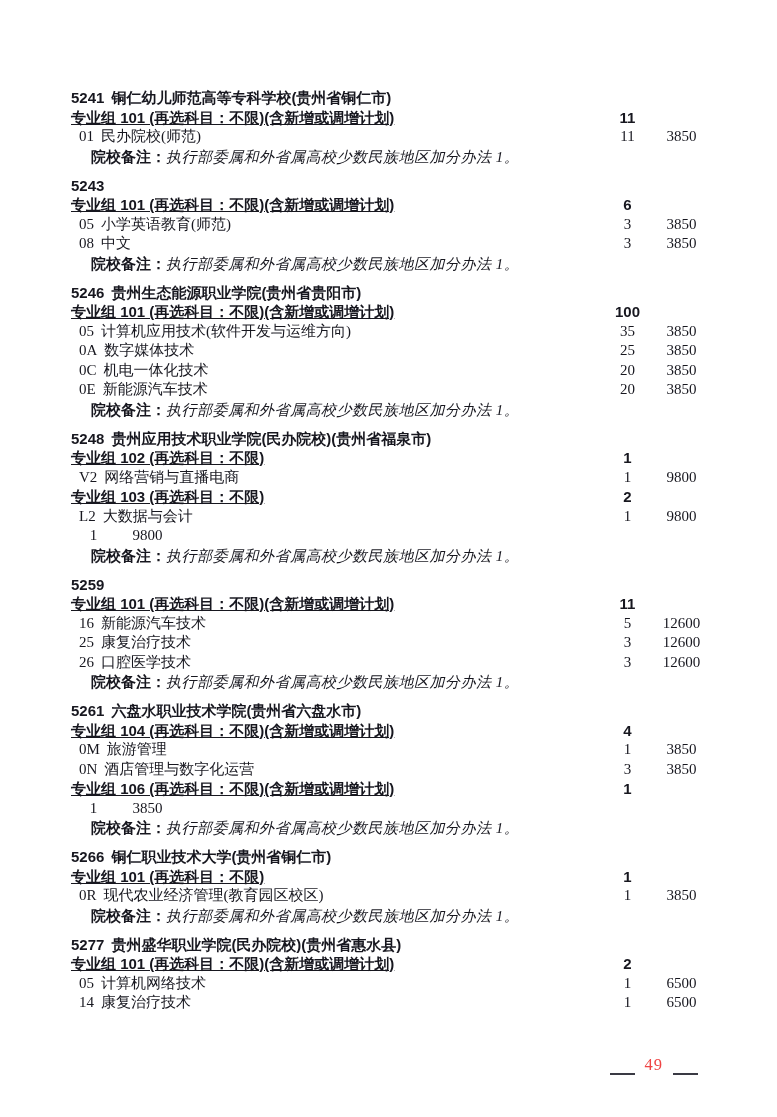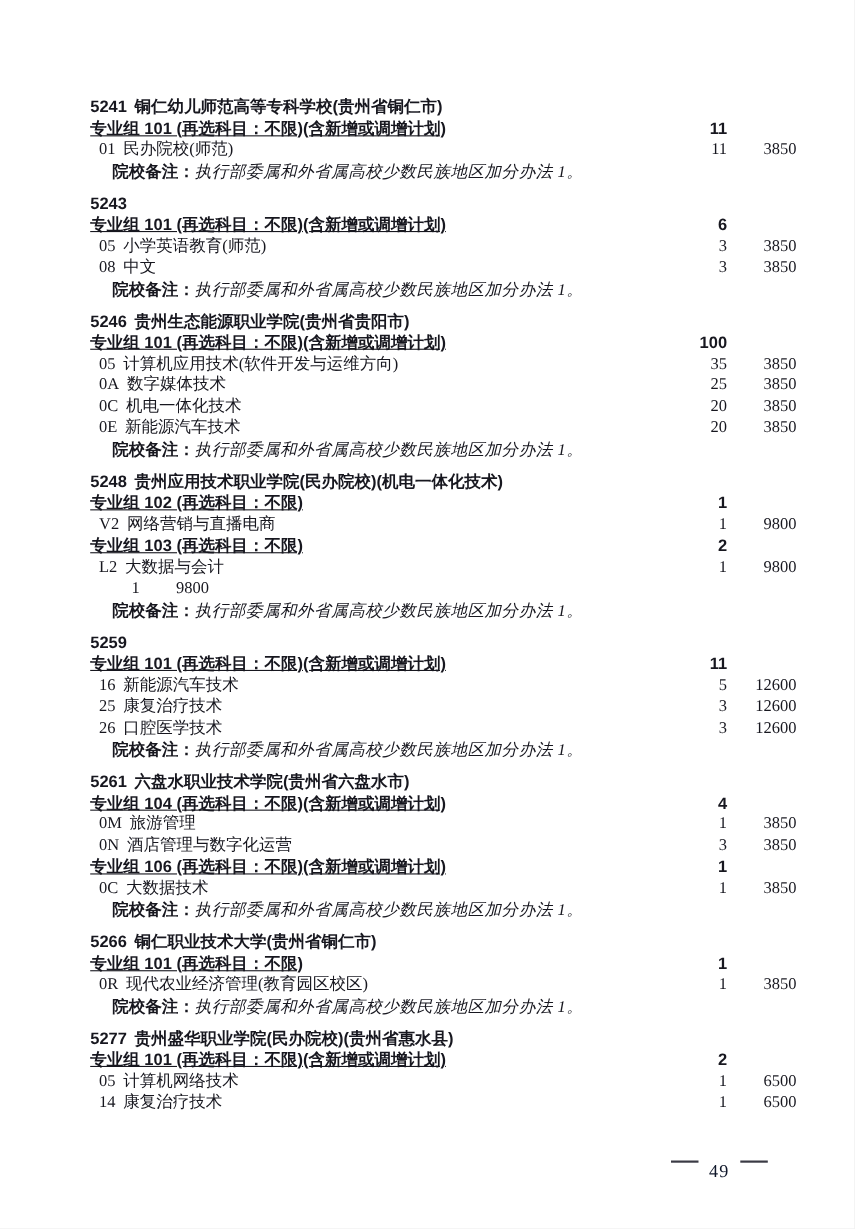--- a/index.html
+++ b/index.html
@@ -2,41 +2,41 @@
 <html><head>
 <meta charset="utf-8">
 <style>
   * { margin:0; padding:0; box-sizing:border-box; }
   html,body { background:#e8e8e8; }
   body { font-family:"Liberation Serif","DejaVu Serif",serif; }
   .page {
     position:relative; width:777px; height:1117px; background:#ffffff;
     color:#17171f; overflow:hidden;
   }
-  .content { position:absolute; left:82px; top:88px; width:642px; }
+  .content { position:absolute; left:71px; top:88px; width:642px; }
   .school-section { margin-bottom:9px; }
   .row { display:flex; align-items:baseline; height:19.5px; font-size:15px; line-height:19.5px; }
   .title-row { font-family:"Liberation Sans","DejaVu Sans",sans-serif; font-weight:bold; }
   .school-code { margin-right:7px; }
   .group-row { font-family:"Liberation Sans","DejaVu Sans",sans-serif; font-weight:bold; }
   .group-label { flex:1;text-decoration:underline; }
   .major-row { font-family:"Liberation Serif","DejaVu Serif",serif; }
   .major-label { flex:1; padding-left:8px; white-space:nowrap; overflow:hidden; }
   .major-code { margin-right:7px; }
-  .num { text-align:right; font-family:"Liberation Serif","DejaVu Serif",serif; font-weight:normal; }
+  .num { text-align:center; font-family:"Liberation Serif","DejaVu Serif",serif; font-weight:normal; }
   .quota { width:45px; }
   .fee { width:63px; }
   .group-row .quota { font-family:"Liberation Sans","DejaVu Sans",sans-serif; font-weight:bold; }
   .note-row { height:20px;padding-left:20px; }
   .note-label { font-family:"Liberation Sans","DejaVu Sans",sans-serif; font-weight:bold; }
   .note-text { font-style:italic; letter-spacing:0.5px; }
   .page-footer {
     position:absolute; right:69px; bottom:42px;
-    display:flex; align-items:flex-start; font-size:16.5px;
-    font-family:"Liberation Serif","DejaVu Serif",serif; color:#0f172a;
+    display:flex; align-items:flex-end; font-size:16.5px;
+    font-family:"Liberation Serif","DejaVu Serif",serif; color:#ef4444;
   }
   .footer-dash { display:inline-block; width:25px; height:1.6px; background:#3a3a44; margin:0 10px; }
   .footer-num { letter-spacing:1px; }
 </style>
 </head>
 <body>
 
 <div class="page">
   <div class="content" id="sections-root">
   <section class="school-section">
@@ -139,21 +139,21 @@
 </div>
     <div class="row note-row">
       <span class="note-label">院校备注：</span>
       <span class="note-text">执行部委属和外省属高校少数民族地区加分办法 1。</span>
     </div>
   </section>
 
   <section class="school-section">
     <div class="row title-row">
       <span class="school-code">5248</span>
-      <span class="school-name">贵州应用技术职业学院(民办院校)(机电一体化技术)</span>
+      <span class="school-name">贵州应用技术职业学院(民办院校)(贵州省福泉市)</span>
     </div>
     <div class="groups">
   <div class="group">
     <div class="row group-row">
       <span class="group-label">专业组 102 (再选科目：不限)</span>
       <span class="num quota">1</span>
       <span class="num fee"></span>
     </div>
     <div class="majors">
   <div class="row major-row">
@@ -256,21 +256,20 @@
   </div>
 
   <div class="group">
     <div class="row group-row">
       <span class="group-label">专业组 106 (再选科目：不限)(含新增或调增计划)</span>
       <span class="num quota">1</span>
       <span class="num fee"></span>
     </div>
     <div class="majors">
   <div class="row major-row">
-    <span class="major-label"><span class="major-code">0C</span><span class="major-name">大数据技术</span></span>
     <span class="num quota">1</span>
     <span class="num fee">3850</span>
   </div>
 </div>
   </div>
 </div>
     <div class="row note-row">
       <span class="note-label">院校备注：</span>
       <span class="note-text">执行部委属和外省属高校少数民族地区加分办法 1。</span>
     </div>

